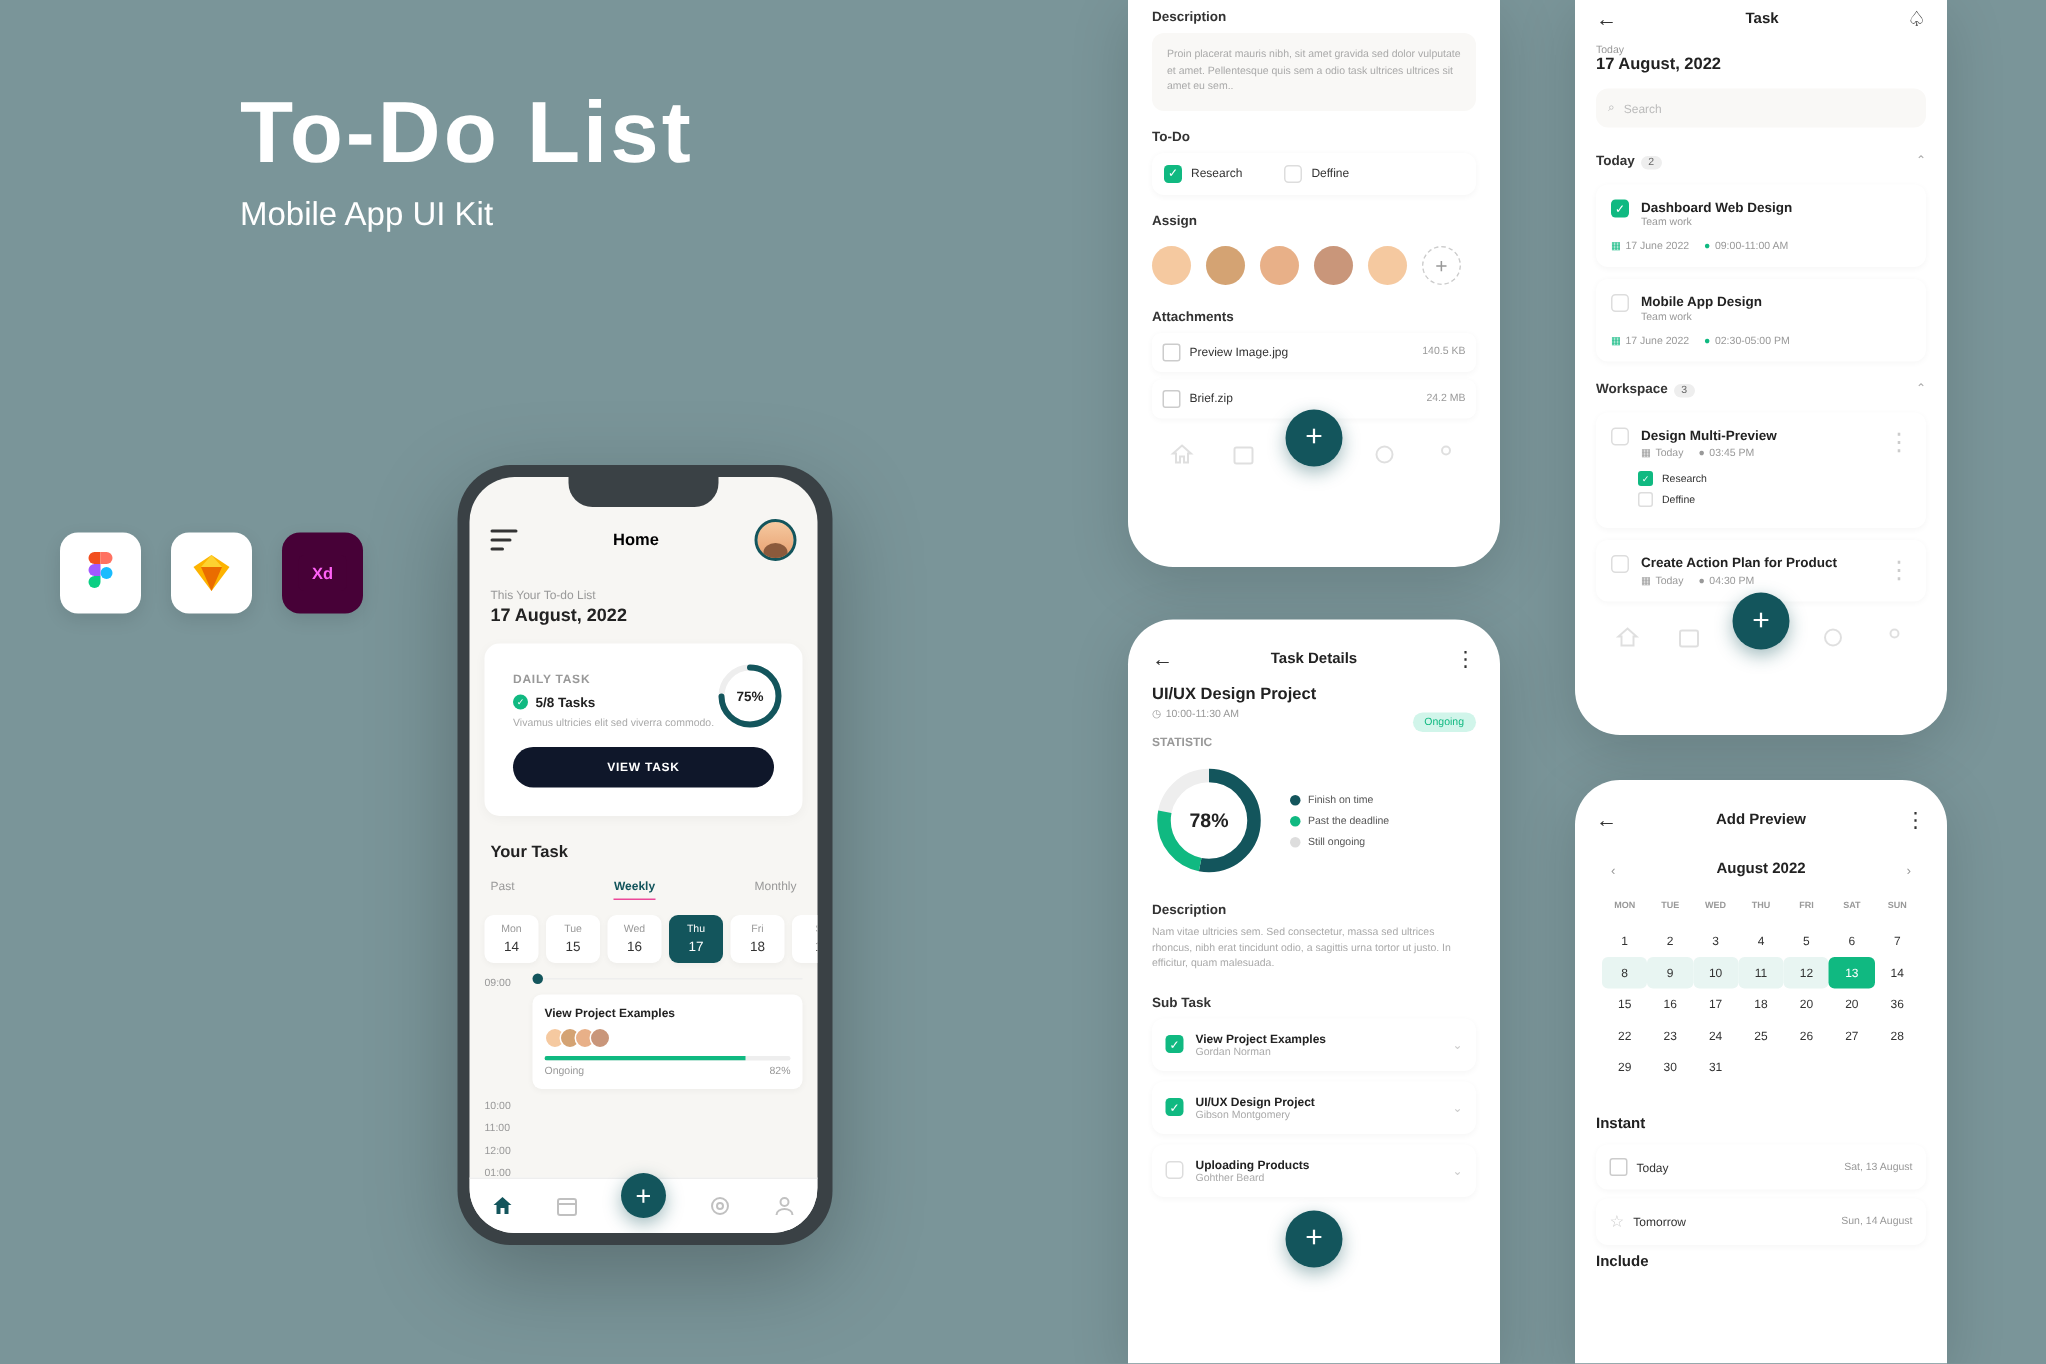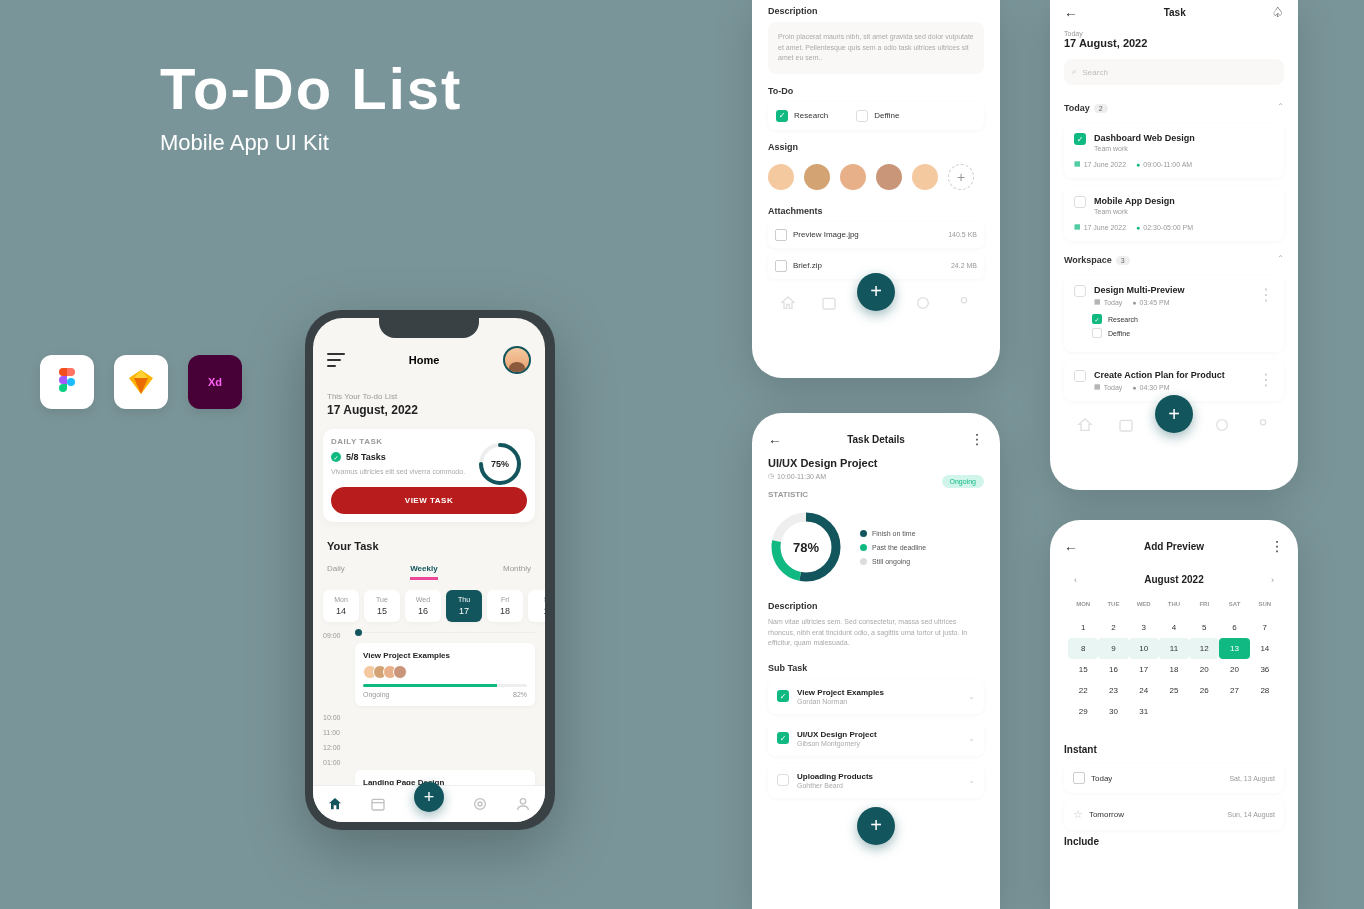--- a/index.html
+++ b/index.html
@@ -21,35 +21,35 @@
 .header{display:flex;align-items:center;justify-content:space-between;padding:28px 14px 10px}
 .menu-icon{width:18px;height:14px;display:flex;flex-direction:column;justify-content:space-between}
 .menu-icon span{height:2px;background:#333;border-radius:1px}
 .menu-icon span:nth-child(1){width:100%}
 .menu-icon span:nth-child(2){width:75%}
 .menu-icon span:nth-child(3){width:50%}
 .avatar{width:28px;height:28px;border-radius:50%;border:2px solid #13555c;background:linear-gradient(#f5c9a0,#e8a070);position:relative;overflow:hidden}
 .avatar::after{content:'';position:absolute;bottom:-2px;left:50%;transform:translateX(-50%);width:16px;height:12px;background:#8b5a3c;border-radius:50% 50% 0 0}
 .subtitle{font-size:8px;color:#999;padding:8px 14px 2px}
 .date-title{font-size:12px;font-weight:600;color:#222;padding:0 14px 12px}
-.card{background:#fff;border-radius:10px;margin:0 10px 14px;padding:8px;box-shadow:0 2px 8px rgba(0,0,0,.04)}
+.card{background:#fff;border-radius:10px;margin:0 10px 14px;padding:19px;box-shadow:0 2px 8px rgba(0,0,0,.04)}
 .card-label{font-size:8px;color:#999;font-weight:600;letter-spacing:.5px;margin-bottom:6px}
 .task-row{display:flex;align-items:flex-end;gap:5px;margin-bottom:5px}
 .check-circle{width:10px;height:10px;border-radius:50%;background:#10b981;display:flex;align-items:center;justify-content:center;color:#fff;font-size:6px}
 .task-count{font-size:9px;font-weight:600;color:#222}
 .task-desc{font-size:7px;color:#aaa;line-height:1.4;margin-bottom:10px}
 .progress-ring{position:absolute;right:12px;top:12px;width:46px;height:46px}
 .ring-bg{fill:none;stroke:#eee;stroke-width:4}
 .ring-fg{fill:none;stroke:#13555c;stroke-width:4;stroke-linecap:round;transform:rotate(-90deg);transform-origin:center}
 .ring-text{font-size:9px;font-weight:600;fill:#222}
-.btn-primary{background:#b91c1c;color:#fff;border:none;border-radius:18px;padding:9px;width:100%;font-size:8px;font-weight:600;letter-spacing:.5px}
+.btn-primary{background:#0f172a;color:#fff;border:none;border-radius:18px;padding:9px;width:100%;font-size:8px;font-weight:600;letter-spacing:.5px}
 .section-title{font-size:11px;font-weight:600;color:#222;padding:4px 14px 8px}
 .tabs{display:flex;justify-content:space-between;padding:0 14px 10px}
 .tab{font-size:8px;color:#999;padding:4px 0}
-.tab.active{color:#13555c;font-weight:600;border-bottom:3px solid #ec4899}
+.tab.active{color:#13555c;font-weight:600;border-bottom:1px solid #ec4899}
 .days-row{display:flex;gap:5px;padding:0 10px 10px;overflow:hidden}
 .day-chip{background:#fff;border-radius:6px;padding:6px 0;text-align:center;min-width:36px;box-shadow:0 1px 4px rgba(0,0,0,.04)}
 .day-chip.active{background:#13555c}
 .day-name{font-size:7px;color:#999}
 .day-num{font-size:9px;color:#333;margin-top:3px}
 .day-chip.active .day-name,.day-chip.active .day-num{color:#fff}
 .timeline{padding:0 10px}
 .time-row{display:flex;gap:8px;font-size:7px;color:#999;margin-bottom:8px}
 .time-label{width:24px}
 .event-card{background:#fff;border-radius:6px;padding:8px;margin-left:32px;margin-bottom:8px;box-shadow:0 1px 4px rgba(0,0,0,.04)}
@@ -194,21 +194,21 @@
       <div class="task-desc">Vivamus ultricies elit sed viverra commodo.</div>
       <svg class="progress-ring" viewBox="0 0 46 46">
           <circle class="ring-bg" cx="23" cy="23" r="19"></circle>
           <circle class="ring-fg" cx="23" cy="23" r="19" stroke-dasharray="89 120"></circle>
           <text class="ring-text" x="23" y="26" text-anchor="middle">75%</text>
         </svg>
       <button class="btn-primary">VIEW TASK</button>
     </div>
     <div class="section-title">Your Task</div>
     <div class="tabs">
-      <span class="tab">Daily</span>
+      <span class="tab">Past</span>
       <span class="tab active">Weekly</span>
       <span class="tab">Monthly</span>
     </div>
     <div class="days-row">
       <div class="day-chip">
           <div class="day-name">Mon</div>
           <div class="day-num">14</div>
         </div>
       <div class="day-chip">
           <div class="day-name">Tue</div>

